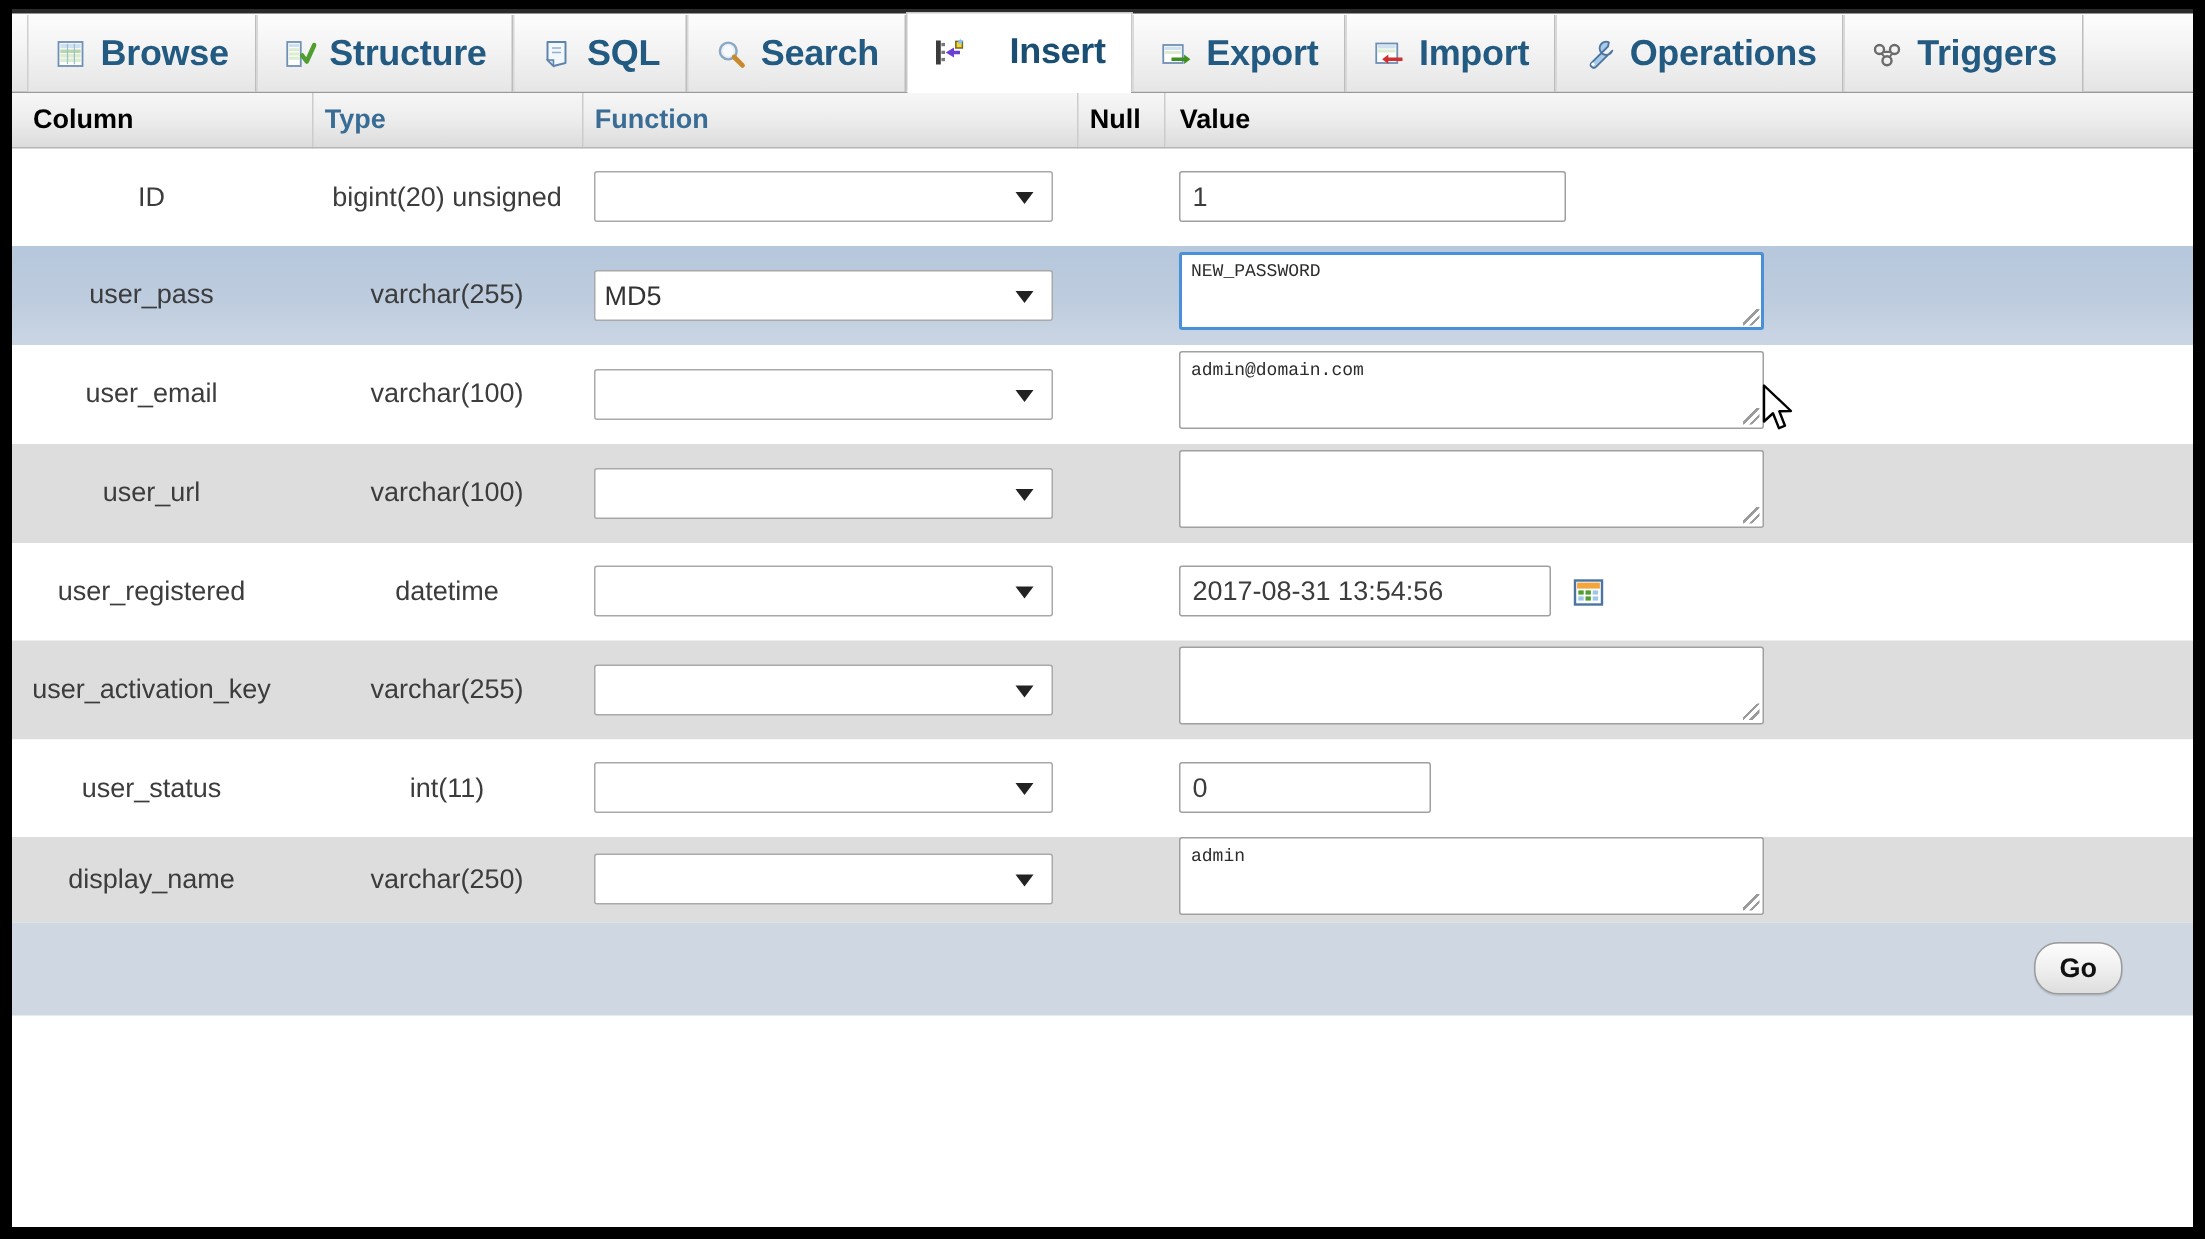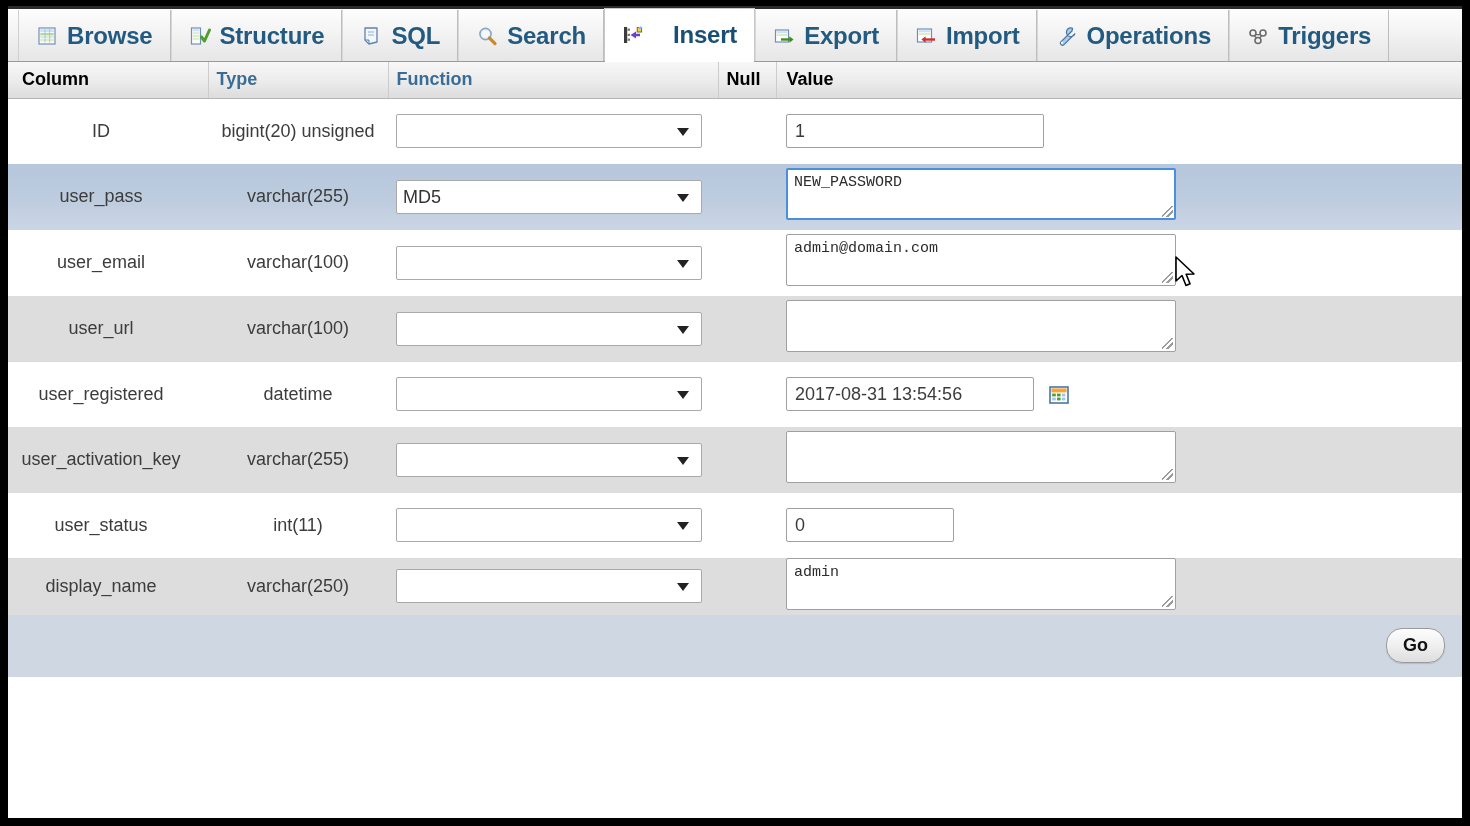--- a/index.html
+++ b/index.html
@@ -145,21 +145,21 @@
     font-family: "Liberation Sans", sans-serif;
     color: #3c3c3c;
     border: 1px solid #a0a0a0;
     background: #fff;
     border-radius: 2px;
     padding: 0 8px;
     outline: none;
   }
   textarea.ta {
     font-family: "Liberation Mono", monospace;
-    font-size: 15px;
+    font-size: 12px;
     color: #2c2c2c;
     border: 1px solid #a0a0a0;
     background: #fff;
     border-radius: 2px;
     padding: 5px 7px;
     resize: none;
     outline: none;
     display: block;
     overflow: hidden;
     line-height: 1.25;
@@ -186,21 +186,21 @@
     vertical-align: middle;
     margin-left: 14px;
     width: 22px; height: 22px;
   }
 
   
   tr.footer td {
     background: #cfd8e2;
     height: 62px;
     text-align: right;
-    padding-right: 17px;
+    padding-right: 47px;
   }
   .gobtn {
     display: inline-block;
     min-width: 54px;
     padding: 7px 16px 8px 16px;
     font-size: 18px;
     font-weight: bold;
     color: #111;
     font-family: "Liberation Sans", sans-serif;
     border: 1px solid #9a9a9a;

